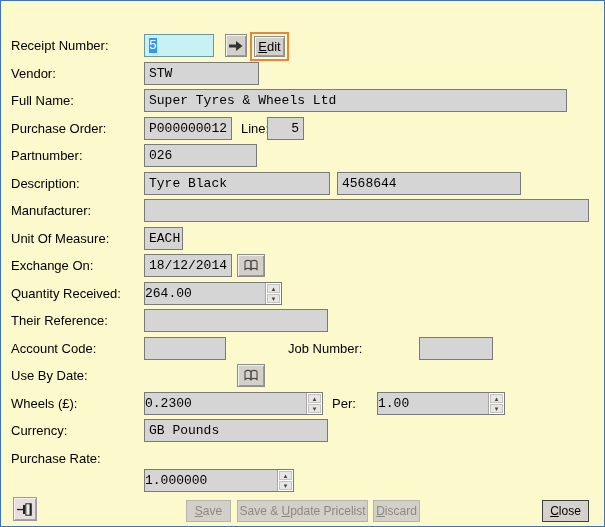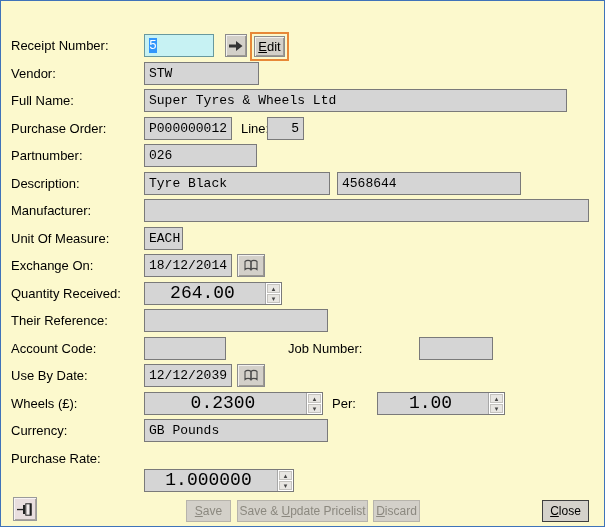--- a/index.html
+++ b/index.html
@@ -16,21 +16,21 @@
   .max-glyph{width:9px;height:9px;border:1px solid #cccccc;}
   
   .lbl{position:absolute;left:10px;font-size:13px;color:#000;white-space:nowrap;}
   .fld{position:absolute;box-sizing:border-box;height:23px;background:#d5d5d5;border:1px solid #7a7a7a;
        font-family:"Liberation Mono",monospace;font-size:13px;line-height:21px;padding:0 4px;color:#000;
        white-space:pre;overflow:hidden;}
   .fld.num{text-align:right;}
   .receipt-input{background:#c7f2f3;border:1px solid #68999e;}
   .sel{background:#3296fb;color:#fff;}
   .spinbox{position:absolute;box-sizing:border-box;height:23px;border:1px solid #7a7a7a;background:#d5d5d5;display:flex;}
-  .spin-text{flex:1;font-family:"Liberation Mono",monospace;font-size:18px;line-height:21px;text-align:center;
+  .spin-text{flex:1;font-family:"Liberation Mono",monospace;font-size:13px;line-height:21px;text-align:left;
              padding-right:5px;color:#000;white-space:pre;overflow:hidden;}
   .spin-btns{width:16px;background:#ffffff;border-left:1px solid #a8a8a8;display:flex;flex-direction:column;padding:1px;gap:1px;box-sizing:border-box;}
   .spin-btn{flex:1;display:flex;align-items:center;justify-content:center;font-size:7px;line-height:1;
             color:#444;background:#e8e6e2;border:1px solid #c4c2be;box-sizing:border-box;}
   .tool-btn{position:absolute;box-sizing:border-box;background:#d3d0c9;border:1px solid #8c8c8c;
             box-shadow:inset 1px 1px 0 #f2f1ee, inset -1px -1px 0 #9d9a93;
             display:flex;align-items:center;justify-content:center;}
   .focus-ring{position:absolute;border:2px solid #e78838;padding:2px;background:#fcf9cd;}
   .edit-btn{position:relative;box-sizing:border-box;width:31px;height:21px;background:#d3d0c9;border:1px solid #8c8c8c;
             box-shadow:inset 1px 1px 0 #f2f1ee, inset -1px -1px 0 #9d9a93;
@@ -109,21 +109,20 @@
 
   <span class="lbl" style="top:312px">Their Reference:</span>
   <div class="fld" style="left:143px;top:308px;width:184px"></div>
 
   <span class="lbl" style="top:340px">Account Code:</span>
   <div class="fld" style="left:143px;top:336px;width:82px"></div>
   <span class="lbl" style="left:287px;top:340px">Job Number:</span>
   <div class="fld" style="left:418px;top:336px;width:74px"></div>
 
   <span class="lbl" style="top:367px">Use By Date:</span>
-  <div class="fld" style="left:143px;top:363px;width:88px">12/12/2039</div>
   <div class="tool-btn" style="left:236px;top:363px;width:28px;height:23px">
     <svg width="16" height="13" viewBox="0 0 16 13">
       <path d="M8 2.5 C6.5 1 3.5 1 2 2.5 L2 10.5 C3.5 9 6.5 9 8 10.5 Z" fill="none" stroke="#4a4a4a" stroke-width="1.1"></path>
       <path d="M8 2.5 C9.5 1 12.5 1 14 2.5 L14 10.5 C12.5 9 9.5 9 8 10.5 Z" fill="none" stroke="#4a4a4a" stroke-width="1.1"></path>
     </svg>
   </div>
 
   <span class="lbl" style="top:395px">Wheels (£):</span>
   <div class="spinbox" style="left:143px;top:391px;width:179px">
     <div class="spin-text">0.2300</div>

